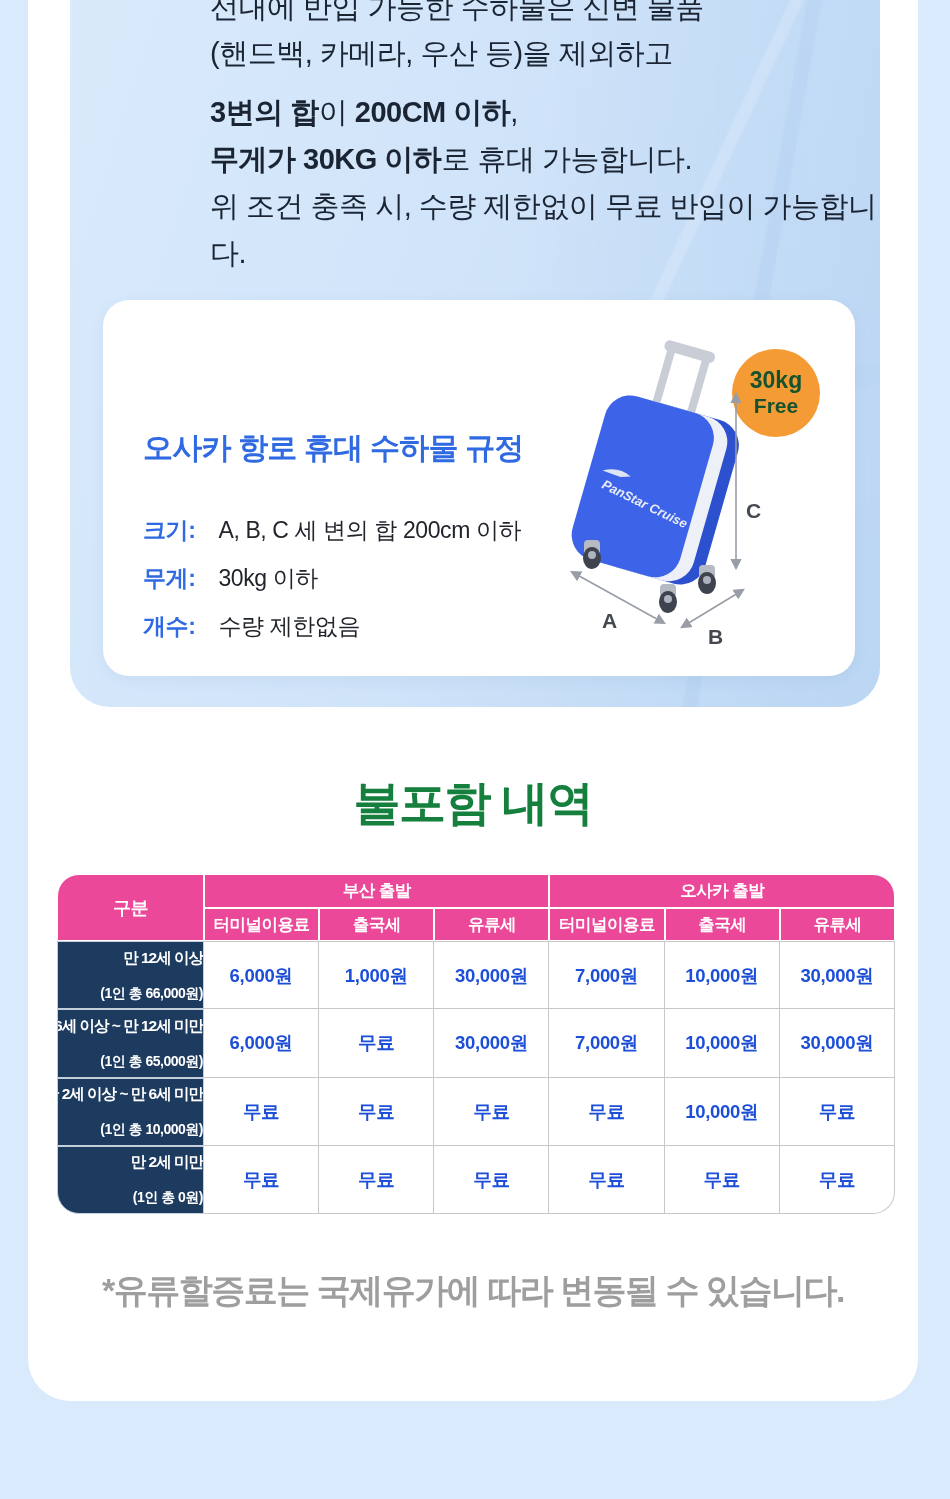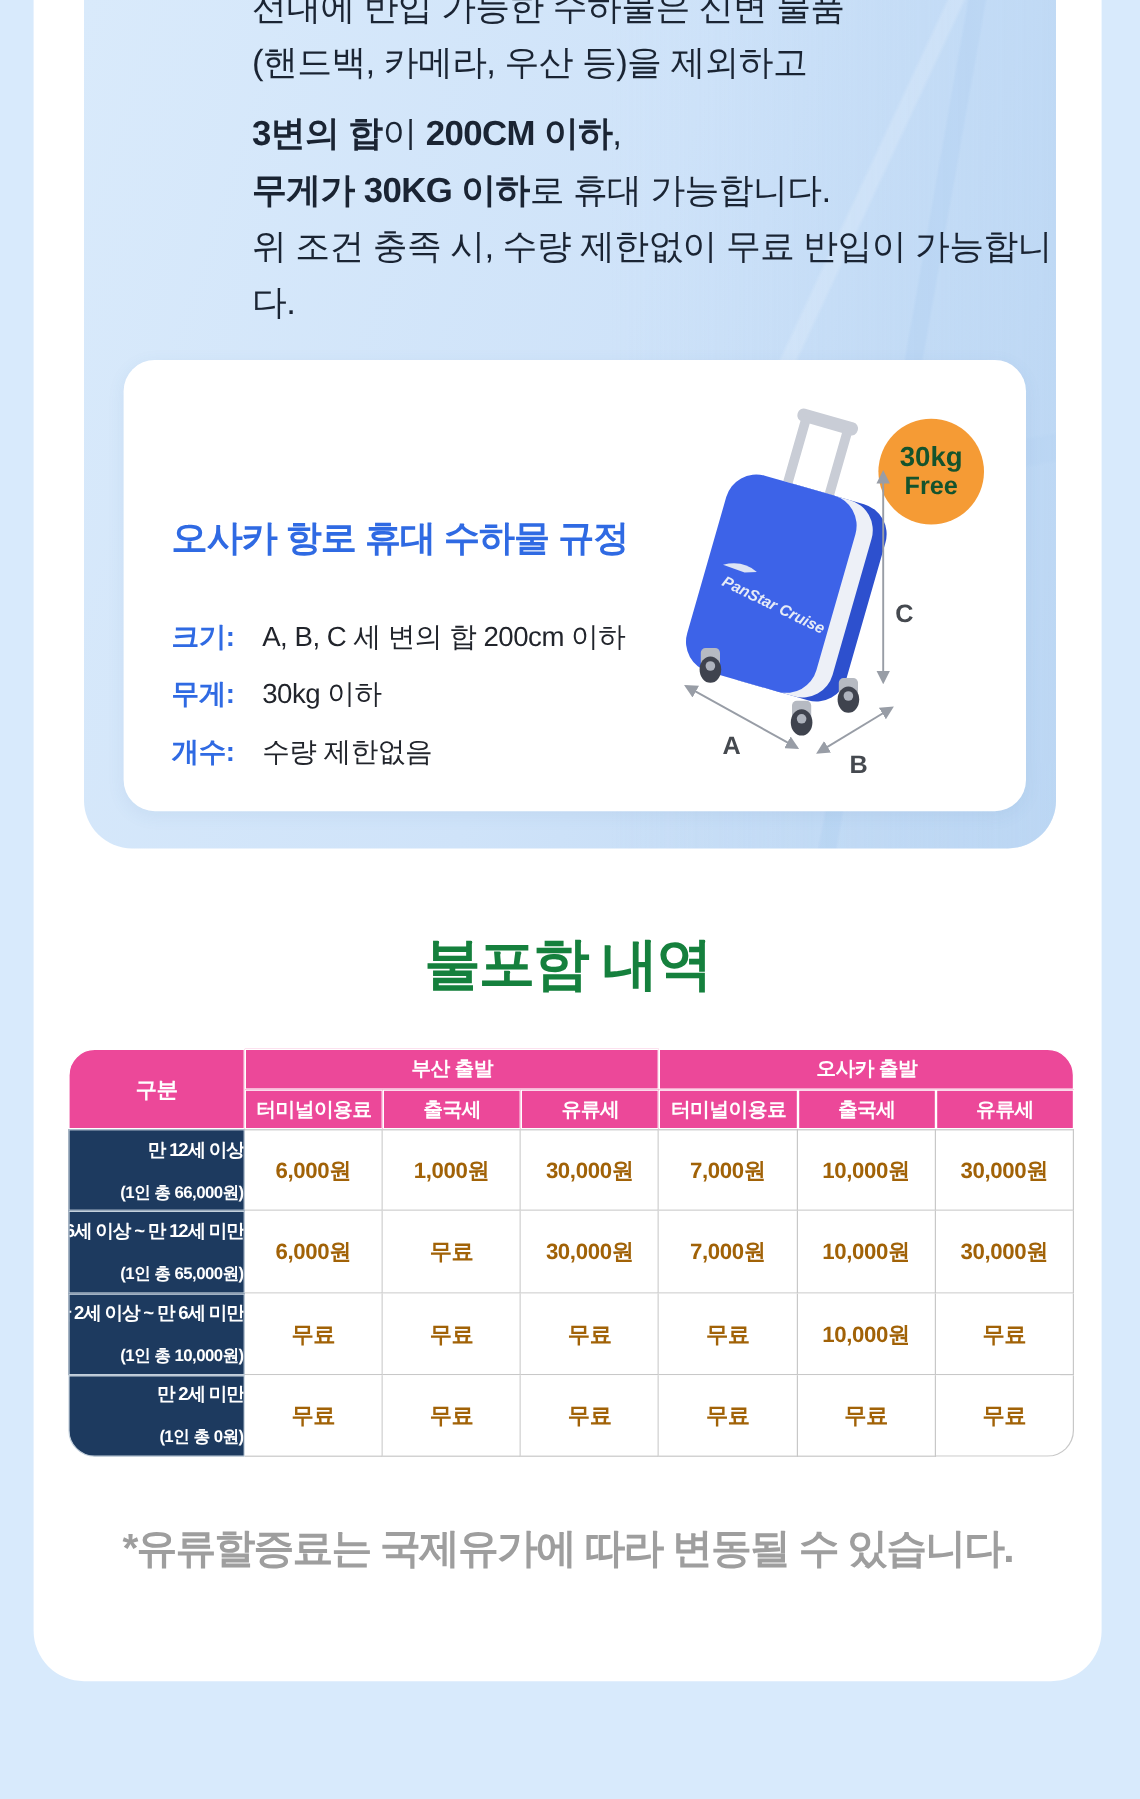--- a/index.html
+++ b/index.html
@@ -55,21 +55,21 @@
     overflow:hidden; white-space:nowrap; }
   .th-corner { grid-area:1/1/3/2; font-size:18px; border-top-left-radius:22px; }
   .th-busan  { grid-area:1/2/2/5; }
   .th-osaka  { grid-area:1/5/2/8; border-top-right-radius:22px; }
   .rowhead { background:#1d3a5f; color:#fff; display:flex; flex-direction:column; align-items:flex-end;
     justify-content:center; border:1.5px solid #c3d0dc; overflow:hidden; text-align:center; }
   .rowhead .main { font-size:15.5px; font-weight:800; letter-spacing:-1px; white-space:nowrap; }
   .rowhead .sub  { font-size:14px; font-weight:600; letter-spacing:-.5px; margin-top:16px; white-space:nowrap; }
   .rowhead.rh-last { border-bottom-left-radius:22px; }
   .td { background:#fff; display:flex; align-items:center; justify-content:center;
-    font-size:18.5px; font-weight:700; color:#a16207; letter-spacing:-.3px;
+    font-size:18.5px; font-weight:700; color:#1d4ed8; letter-spacing:-.3px;
     border-right:1px solid #c8c8c8; border-bottom:1px solid #c8c8c8; }
   .td.r0 { border-top:1px solid #c8c8c8; }
   .td.br { border-bottom-right-radius:22px; }
 
   .fees-note { position:absolute; left:0; top:1268px; width:100%; text-align:center;
     font-size:34px; font-weight:800; color:#9e9e9e; letter-spacing:-1.5px; }
 </style>
 </head>
 <body>
 

